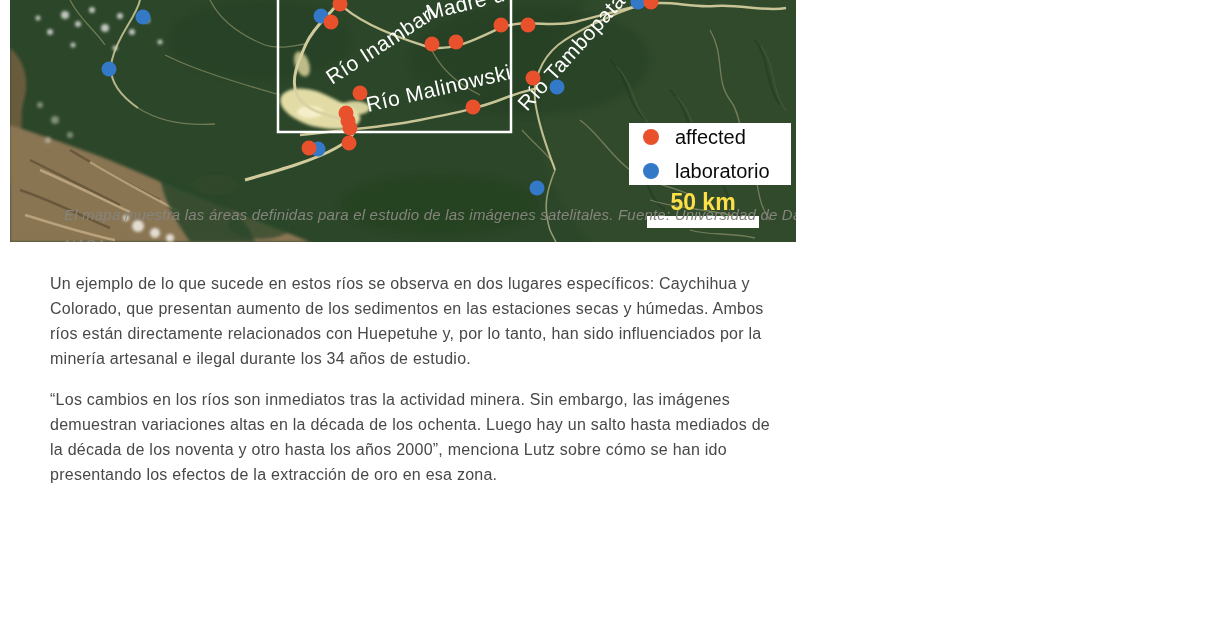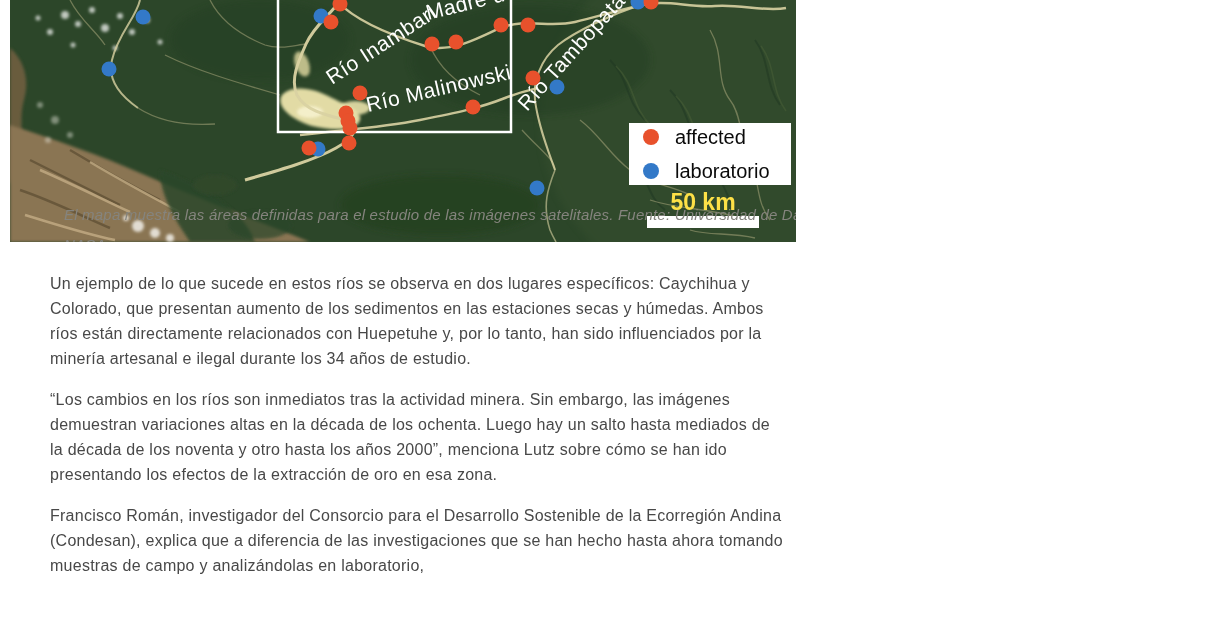--- a/index.html
+++ b/index.html
@@ -185,16 +185,15 @@
     <div class="scale-label">50 km</div>
     <div class="scale-bar"></div>
 
     <div class="map-caption caption-l1">El mapa muestra las áreas definidas para el estudio de las imágenes satelitales. Fuente: Universidad de Dartmouth/</div>
     <div class="map-caption caption-l2">NASA.</div>
   </figure>
 
   <div class="article">
     <p>Un ejemplo de lo que sucede en estos ríos se observa en dos lugares específicos: Caychihua y Colorado, que presentan aumento de los sedimentos en las estaciones secas y húmedas. Ambos ríos están directamente relacionados con Huepetuhe y, por lo tanto, han sido influenciados por la minería artesanal e ilegal durante los 34 años de estudio.</p>
     <p>“Los cambios en los ríos son inmediatos tras la actividad minera. Sin embargo, las imágenes demuestran variaciones altas en la década de los ochenta. Luego hay un salto hasta mediados de la década de los noventa y otro hasta los años 2000”, menciona Lutz sobre cómo se han ido presentando los efectos de la extracción de oro en esa zona.</p>
-    <p>Francisco Román, investigador del Consorcio para el Desarrollo Sostenible de la Ecorregión Andina (Condesan), explica que a diferencia de las investigaciones que se han hecho hasta ahora tomando muestras de campo y analizándolas en laboratorio,</p>
   </div>
 
 </div>
 
 </body></html>

